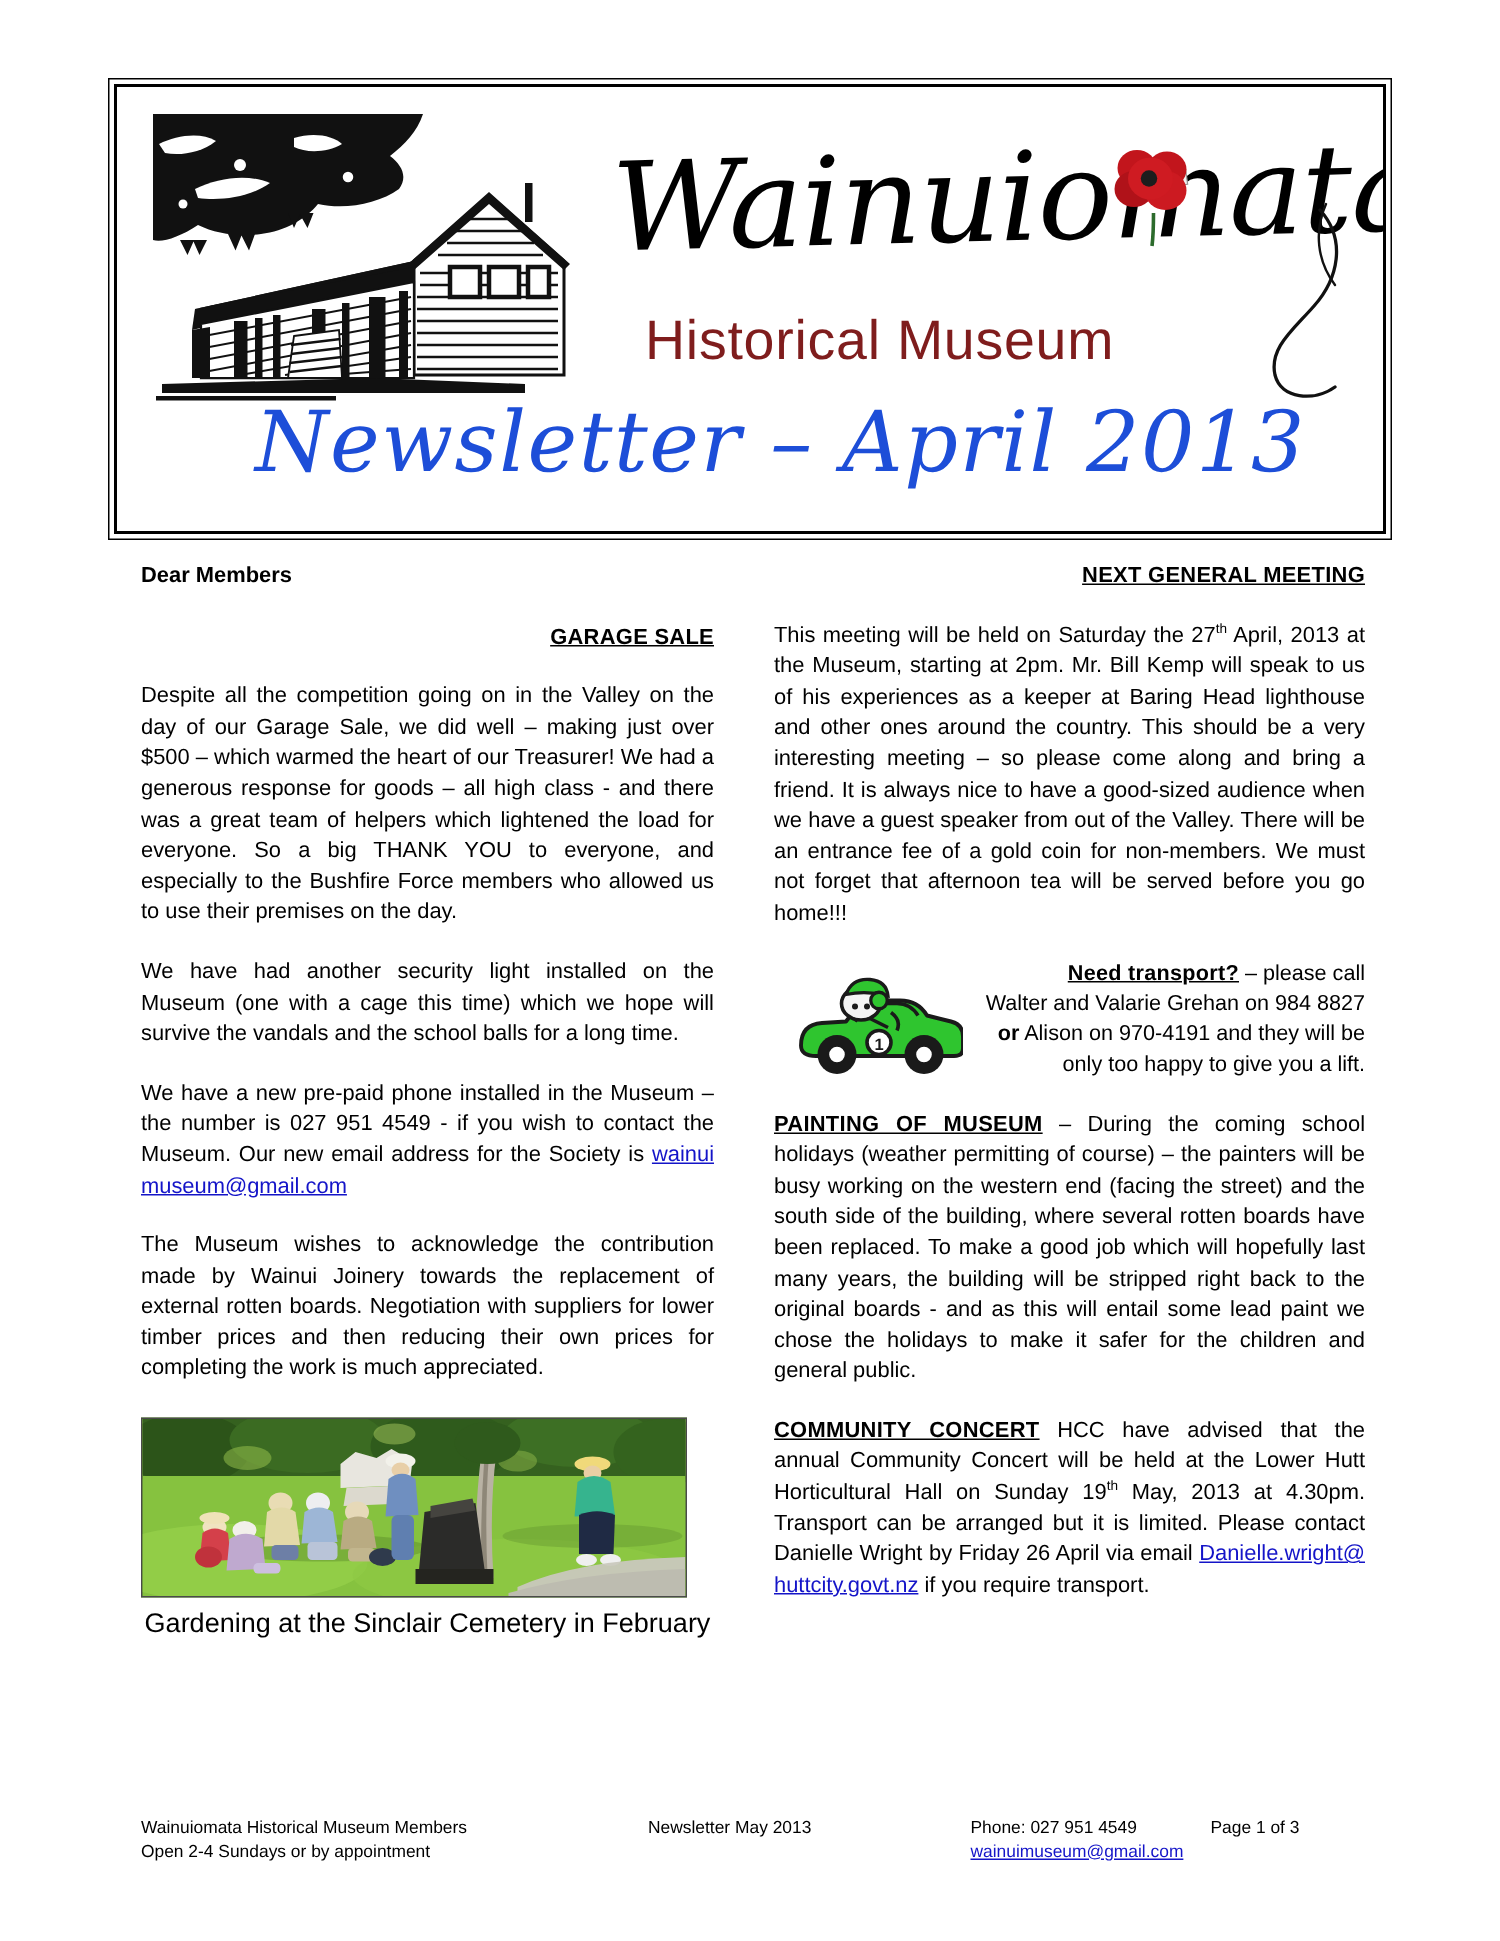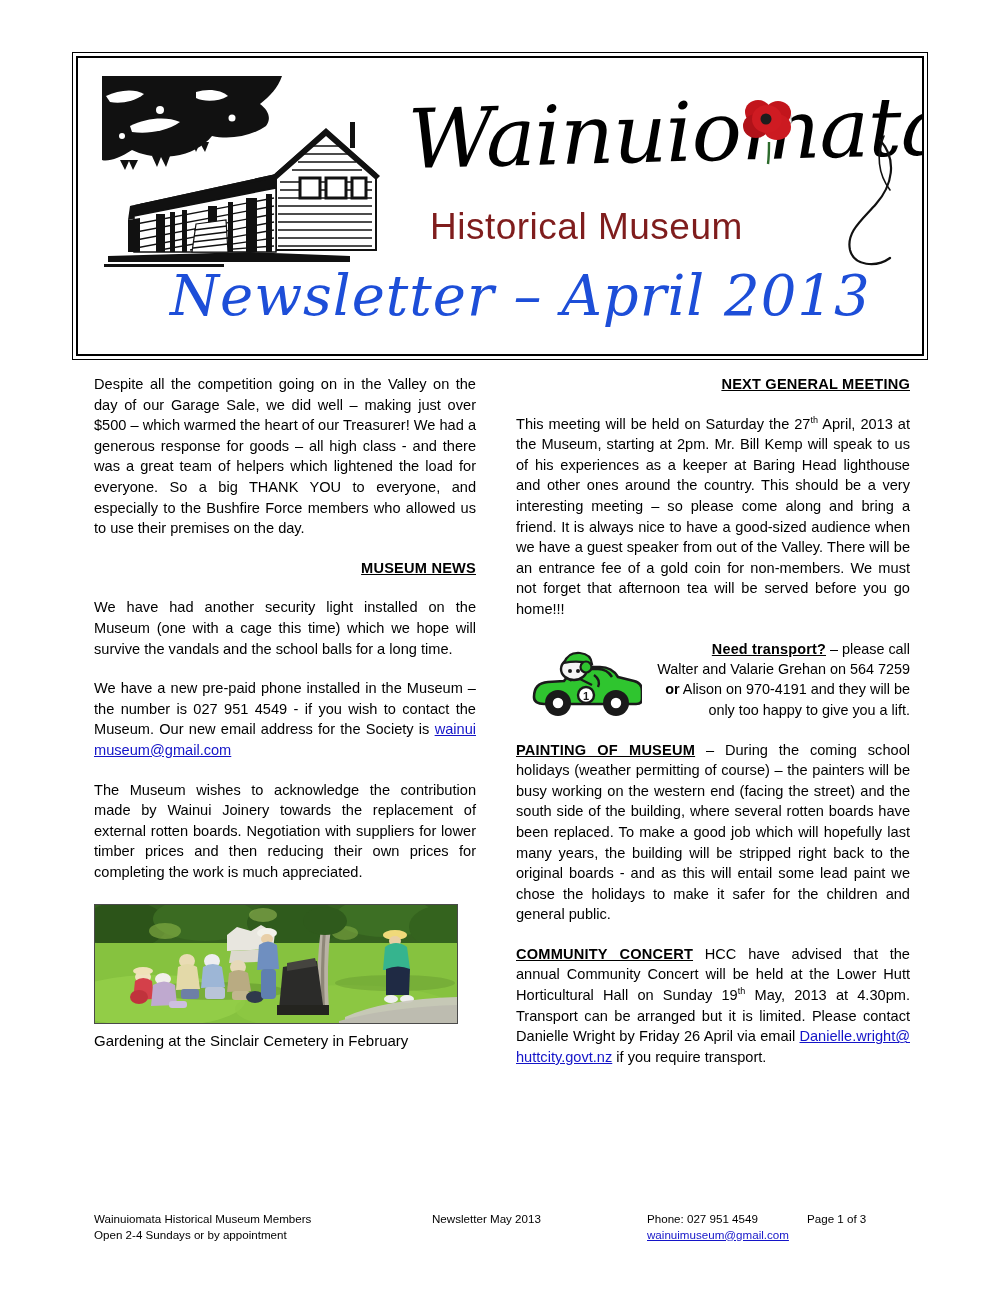--- a/index.html
+++ b/index.html
@@ -178,21 +178,22 @@
   .photo {
     width: 362px;
     height: 118px;
     border: 1px solid #4a4a4a;
     position: relative;
     overflow: hidden;
     background: #6fae33;
   }
   .photo-caption {
     margin-top: 7px;
-    font-size: 15px;
+    text-align: center;
+    font-size: 18px;
   }
 
   
   .footer {
     position: absolute;
     left: 94px;
     top: 1211px;
     width: 818px;
     font-size: 11.6px;
     line-height: 15.5px;
@@ -309,24 +310,25 @@
       <ellipse cx="36" cy="29" rx="15" ry="14" fill="#cf1b22"></ellipse>
       <circle cx="35" cy="29" r="5.5" fill="#1d1d1d"></circle>
     </svg>
 
     <div class="newsletter-line" style="color:#1d4ed8">Newsletter – April 2013</div>
   </div>
 </div>
 
 <div class="col col-left">
 
-
+  <div class="salutation">Dear Members</div>
+
+  <h2 class="section">GARAGE SALE</h2>
   <p class="body-para">Despite all the competition going on in the Valley on the day of our Garage Sale, we did well – making just over $500 – which warmed the heart of our Treasurer! We had a generous response for goods – all high class - and there was a great team of helpers which lightened the load for everyone. So a big THANK YOU to everyone, and especially to the Bushfire Force members who allowed us to use their premises on the day.</p>
 
-  <h2 class="section">MUSEUM NEWS</h2>
   <p class="body-para">We have had another security light installed on the Museum (one with a cage this time) which we hope will survive the vandals and the school balls for a long time.</p>
 
   <p class="body-para">
     <span>We have a new pre-paid phone installed in the Museum – the number is 027 951 4549 - if you wish to contact the Museum.  Our new email address for the Society is </span><a class="maillink" href="#">wainuimuseum@gmail.com</a>
   </p>
 
   <p class="body-para">The Museum wishes to acknowledge the contribution made by Wainui Joinery towards the replacement of external rotten boards. Negotiation with suppliers for lower timber prices and then reducing their own prices for completing the work is much appreciated.</p>
 
   <div class="photo-wrap">
     <div class="photo">
@@ -434,21 +436,21 @@
 
       <circle cx="56" cy="50" r="8" fill="#ffffff" stroke="#1a1a1a" stroke-width="2.4"></circle>
       <text x="56" y="55" font-family="Liberation Sans, sans-serif" font-size="11" font-weight="bold" text-anchor="middle" fill="#1a1a1a">1</text>
 
       <circle cx="28" cy="58" r="13" fill="#1a1a1a"></circle>
       <circle cx="28" cy="58" r="6" fill="#ffffff" stroke="#1a1a1a" stroke-width="1.6"></circle>
       <circle cx="86" cy="58" r="13" fill="#1a1a1a"></circle>
       <circle cx="86" cy="58" r="6" fill="#ffffff" stroke="#1a1a1a" stroke-width="1.6"></circle>
     </svg>
     <div class="transport-text">
-      <span class="lead-head">Need transport?</span><span> – please call Walter and Valarie Grehan on 564 7259 </span><b>or</b><span> Alison on 970-4191 and they will be only too happy to give you a lift.</span>
+      <span class="lead-head">Need transport?</span><span> – please call Walter and Valarie Grehan on 984 8827 </span><b>or</b><span> Alison on 970-4191 and they will be only too happy to give you a lift.</span>
     </div>
   </div>
 
   <p class="body-para">
     <span class="lead-head">PAINTING OF MUSEUM</span><span> – During the coming school holidays (weather permitting of course) – the painters will be busy working on the western end (facing the street) and the south side of the building, where several rotten boards have been replaced. To make a good job which will hopefully last many years, the building will be stripped right back to the original boards - and as this will entail some lead paint we chose the holidays to make it safer for the children and general public.</span>
   </p>
 
   <p class="body-para">
     <span class="lead-head">COMMUNITY CONCERT</span><span>   HCC have advised that the annual Community Concert will be held at the Lower Hutt Horticultural Hall on Sunday 19</span><sup>th</sup><span> May, 2013 at 4.30pm. Transport can be arranged but it is limited.   Please contact Danielle Wright by Friday 26 April via email </span><a class="maillink" href="#">Danielle.wright@huttcity.govt.nz</a><span> if you require transport.</span>
   </p>

